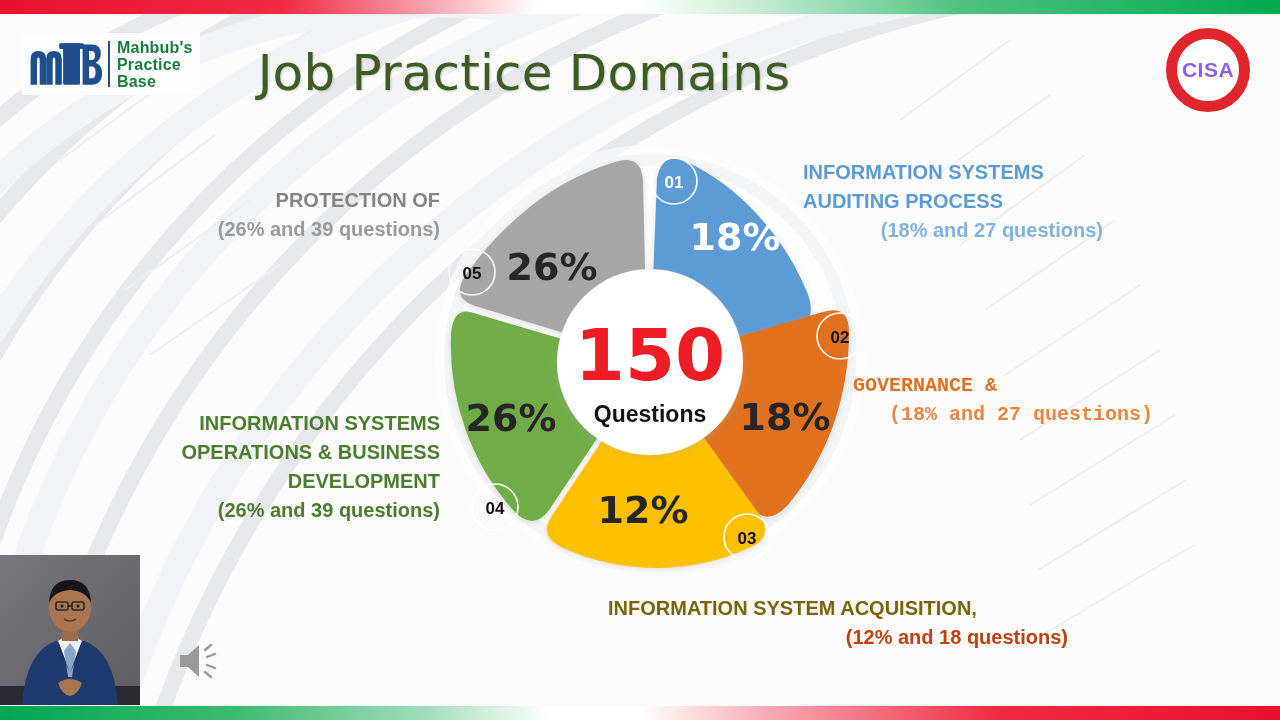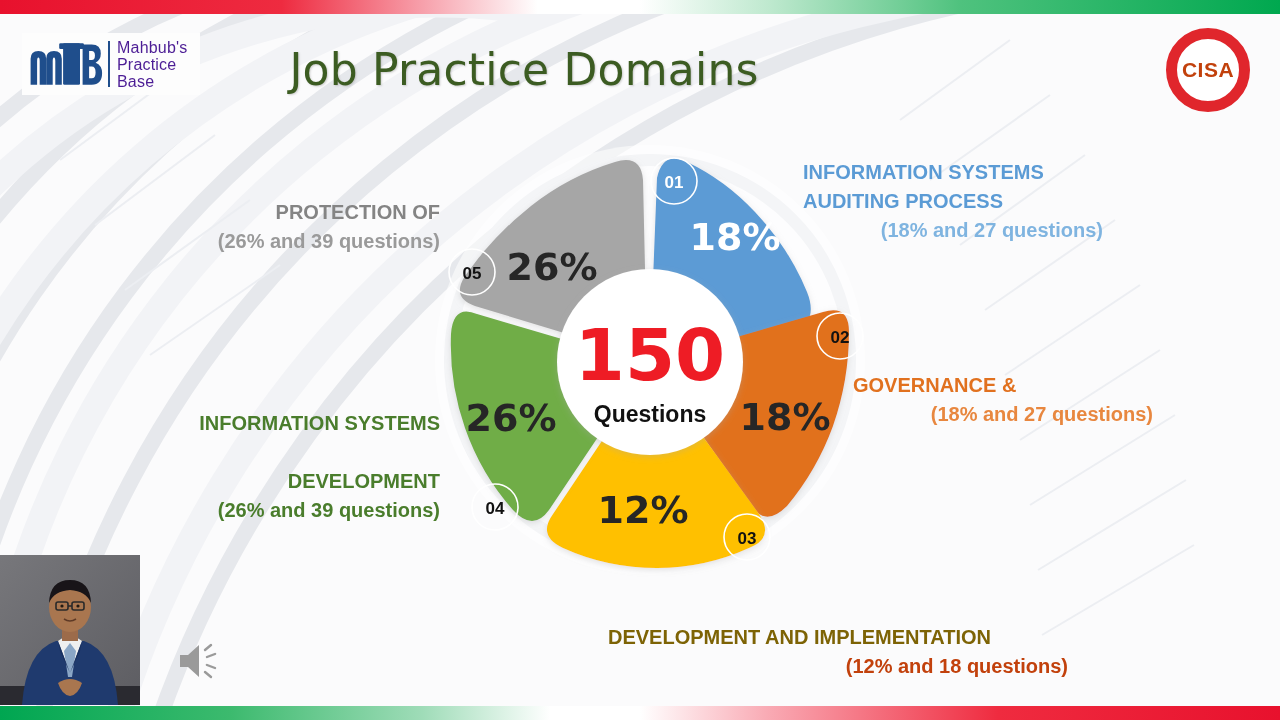--- a/index.html
+++ b/index.html
@@ -26,67 +26,67 @@
 
   
   .mtb-logo {
     position: absolute; left: 22px; top: 33px;
     width: 178px; height: 62px;
     background: #fdfdfd;
     display: flex; align-items: center;
   }
   .mtb-mark { width: 78px; height: 50px; margin-left: 6px; flex: none; }
   .mtb-divider { width: 2px; height: 46px; background: #1f4e8c; margin: 0 7px 0 2px; }
-  .mtb-words { color: #4c1d95; font-weight: normal; font-size: 16px; line-height: 17px; letter-spacing: .2px; }
+  .mtb-words { color: #15803d; font-weight: bold; font-size: 16px; line-height: 17px; letter-spacing: .2px; }
 
   .cisa-logo {
     position: absolute; right: 30px; top: 28px;
     width: 84px; height: 84px;
     border-radius: 50%;
     border: 11px solid #e0262c;
     background: #ffffff;
     display: flex; align-items: center; justify-content: center;
     box-sizing: border-box;
   }
   .cisa-logo .txt {
-    color: #c2410c; font-weight: bold; font-size: 21px; letter-spacing: .5px; text-align: center;
+    color: #8b5cf6; font-weight: bold; font-size: 21px; letter-spacing: .5px; text-align: center;
   }
 
   
   .title {
     position: absolute; left: 0; top: 44px; width: 1048px;
     text-align: center;
     color: #3c5c22;
-    font-size: 44px;
+    font-size: 50px;
     font-weight: normal;
     font-family: "DejaVu Sans", sans-serif;
     letter-spacing: .2px;
     text-shadow: 1px 1px 2px rgba(150,150,150,.45);
   }
 
   
   #chart { position: absolute; left: 425px; top: 140px; width: 450px; height: 440px; }
 
   
   .label { position: absolute; font-weight: bold; font-size: 20px; line-height: 29px; }
   .label .sub { display: block; text-align: right; }
 
   .lbl-01 { left: 803px; top: 158px; text-align: left; color: #5b9bd5; width: 300px; }
   .lbl-01 .sub { color: #7fb4e0; }
 
-  .lbl-02 { left: 853px; top: 371px; text-align: left; color: #e1711f; width: 300px; }
+  .lbl-02 { left: 853px; top: 371px; text-align: left; color: #e1711f; width: 300px; font-family: Liberation Mono, monospace; }
   .lbl-02 .sub { color: #e8873f; }
 
   .lbl-03 { left: 608px; top: 594px; text-align: left; color: #7d6305; width: 460px; }
   .lbl-03 .sub { color: #c2410c; }
 
   .lbl-04 { left: 150px; top: 409px; text-align: right; color: #4a7d2c; width: 290px; }
   .lbl-04 .sub { color: #4a7d2c; }
 
-  .lbl-05 { left: 150px; top: 198px; text-align: right; color: #848484; width: 290px; }
+  .lbl-05 { left: 150px; top: 186px; text-align: right; color: #848484; width: 290px; }
   .lbl-05 .sub { color: #9a9a9a; }
 
   
   .presenter {
     position: absolute; left: 0px; top: 555px; width: 140px; height: 150px;
     background: #6b6b6f; overflow: hidden;
   }
   .presenter .pv { width: 140px; height: 150px; display: block; }
 
   
@@ -221,28 +221,27 @@
     <span>AUDITING PROCESS</span>
     <span class="sub">(18% and 27 questions)</span>
   </div>
 
   <div class="label lbl-02">
     <span>GOVERNANCE &amp;</span><br>
     <span class="sub">(18% and 27 questions)</span>
   </div>
 
   <div class="label lbl-03">
-    <br>
-    <span>DEVELOPMENT AND IMPLEMENTATION</span>
+    <span>INFORMATION SYSTEM ACQUISITION,</span><br>
     <span class="sub">(12% and 18 questions)</span>
   </div>
 
   <div class="label lbl-04">
     <span>INFORMATION SYSTEMS</span><br>
-    <br>
+    <span>OPERATIONS &amp; BUSINESS</span><br>
     <span>DEVELOPMENT</span>
     <span class="sub">(26% and 39 questions)</span>
   </div>
 
   <div class="label lbl-05">
     <span>PROTECTION OF</span><br>
     <span class="sub">(26% and 39 questions)</span>
   </div>
 
   <div class="presenter">

